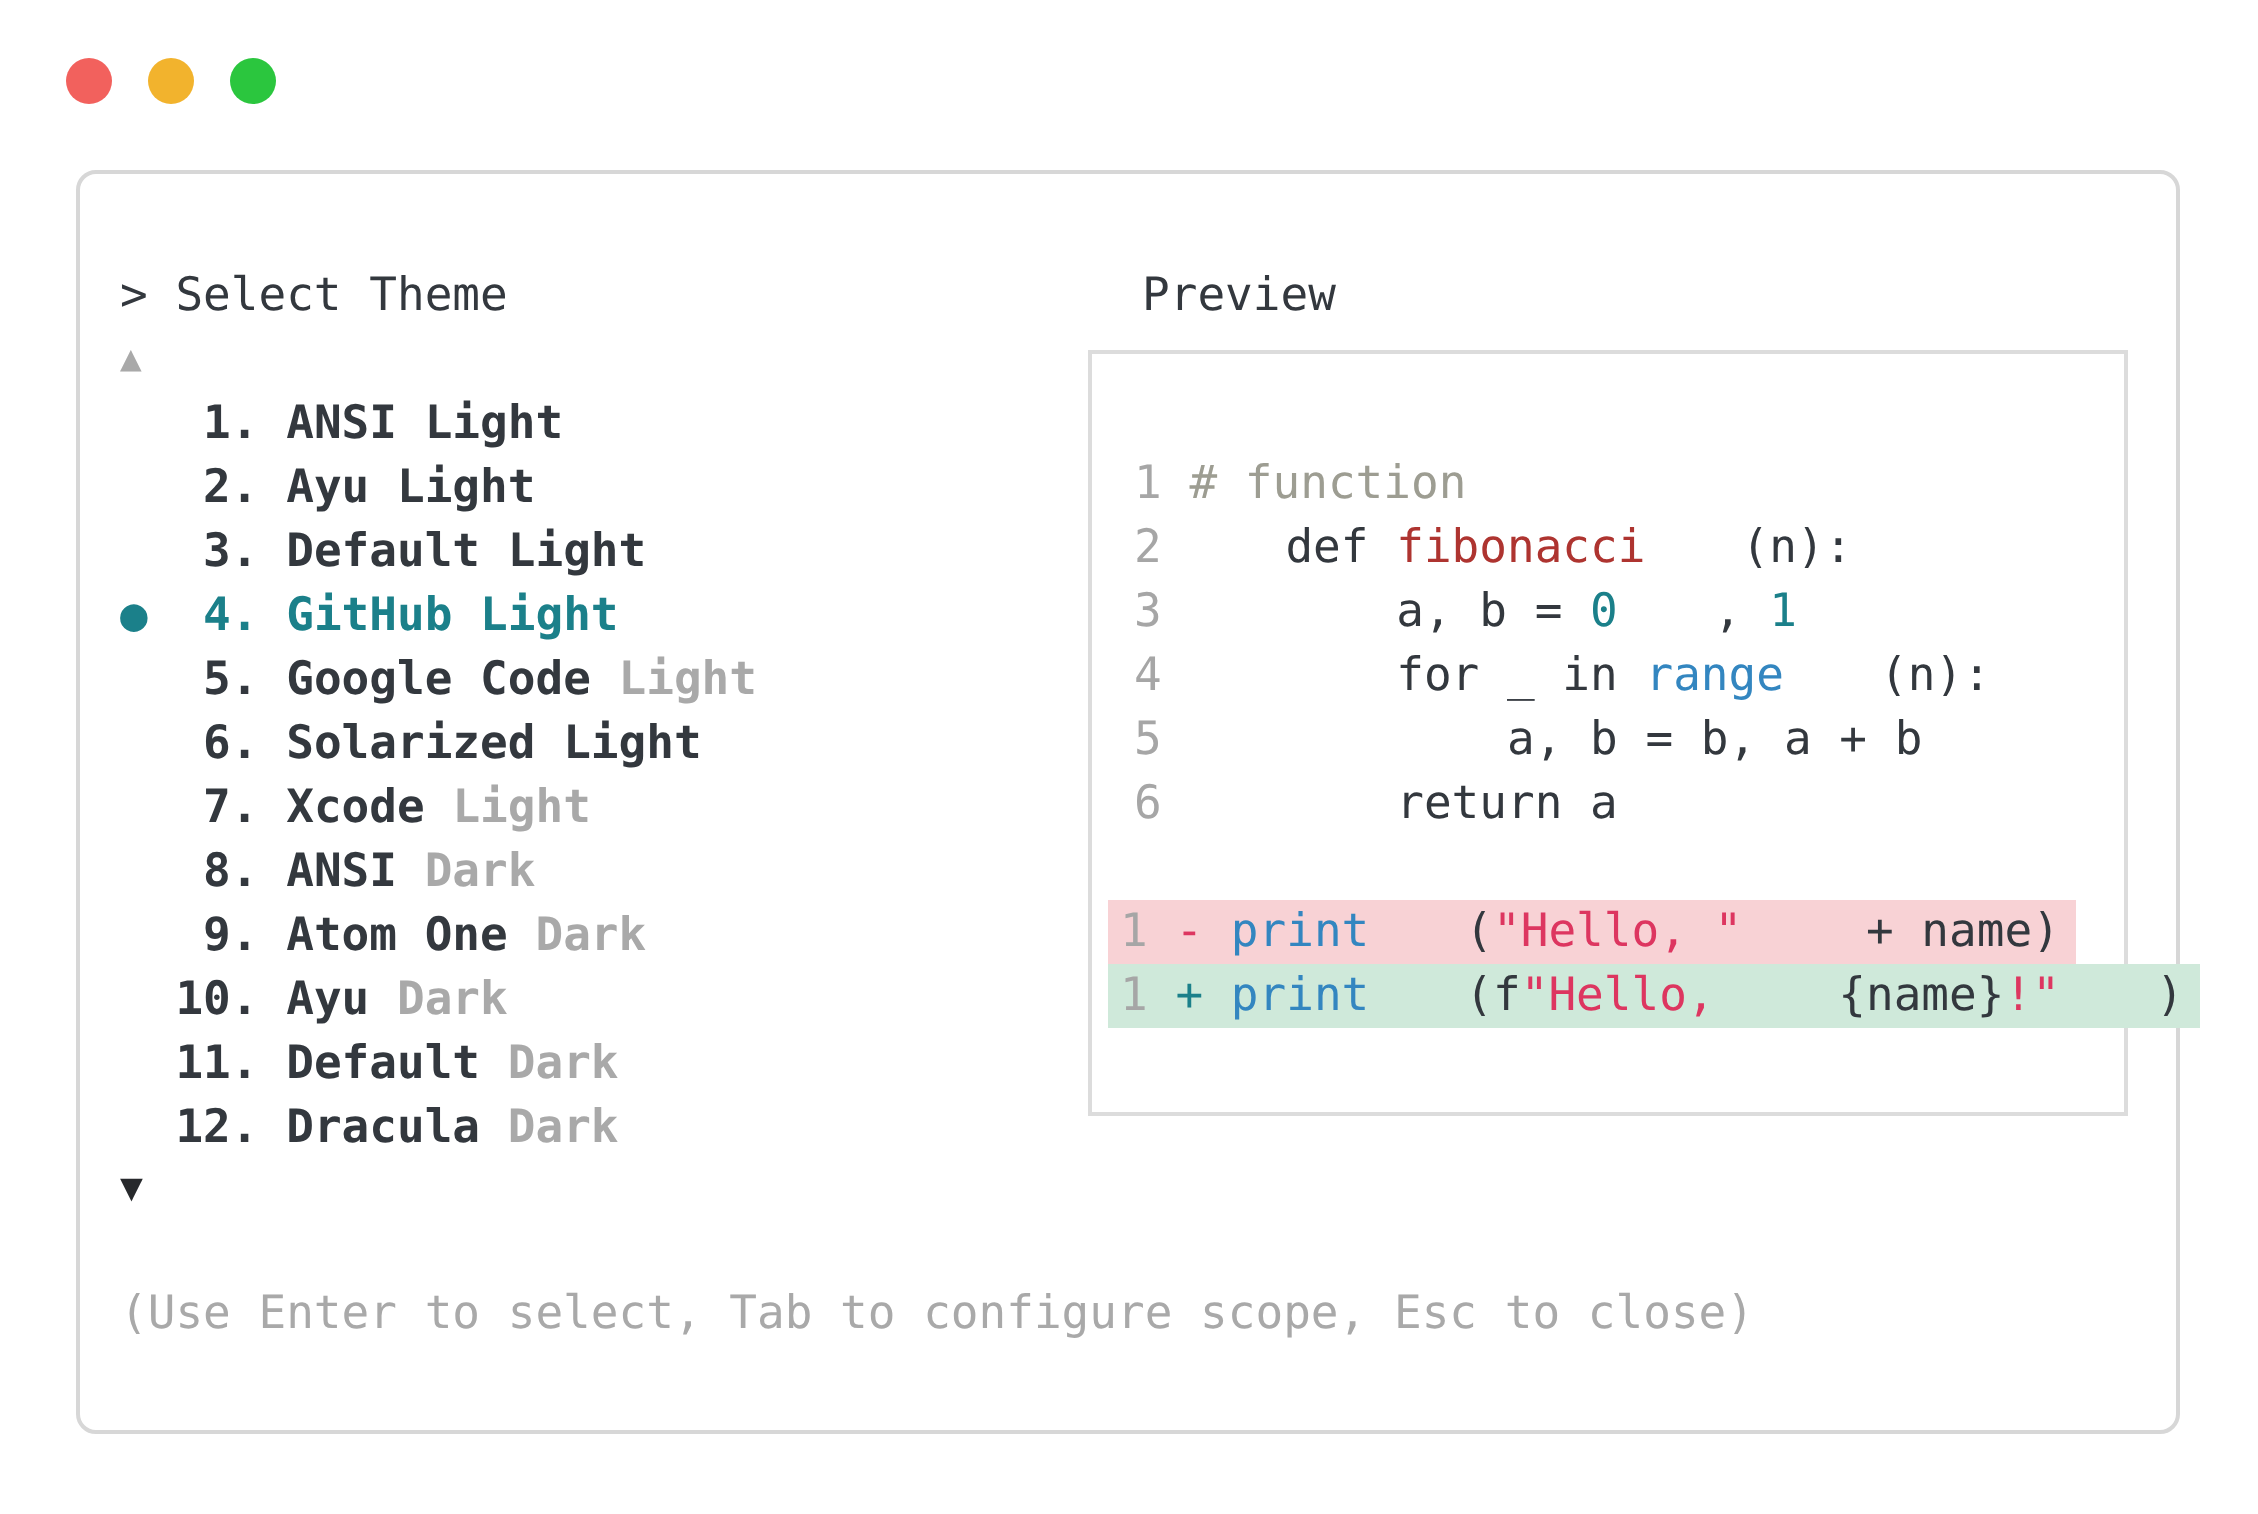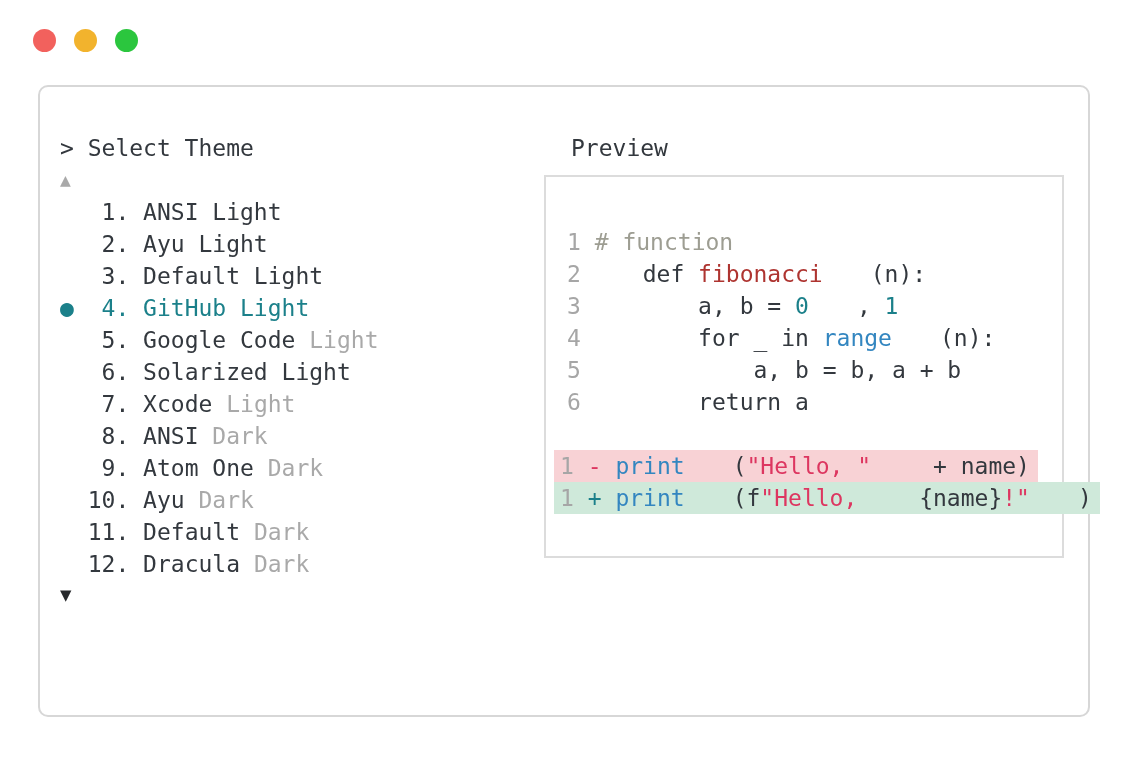--- a/index.html
+++ b/index.html
@@ -40,21 +40,21 @@
 
   .scroll-up {
     position: absolute; left: 20px; top: 77px;
     color: var(--gray, #9b9b9b); font-size: 18px; line-height: 32px;
   }
   .scroll-down {
     position: absolute; left: 20px; top: 491px;
     color: var(--arrow_dark, #27292c); font-size: 19px; line-height: 32px;
   }
 
-  .theme-list { position: absolute; left: 20px; top: 109px; }
+  .theme-list { position: absolute; left: 20px; top: 109px; font-weight: bold; }
   .trow { height: 32px; cursor: default; }
   .c-dark { color: var(--dark, #33383e); }
   .c-gray { color: var(--gray, #a9a9a9); }
   .c-teal { color: var(--teal, #1b808a); }
 
   .hint { position: absolute; left: 20px; top: 554px; color: var(--gray, #a9a9a9); }
 
   .preview-box {
     position: absolute; left: 504px; top: 88px;
     width: 520px; height: 383px;
@@ -96,20 +96,21 @@
   <div class="panel">
 
     <div class="title mono">&gt; Select Theme</div>
 
     <div class="scroll-up mono">▲</div>
 
     <div class="theme-list mono"><div class="trow"><span class="c-dark">   1. </span><span class="c-dark">ANSI Light</span></div><div class="trow"><span class="c-dark">   2. </span><span class="c-dark">Ayu Light</span></div><div class="trow"><span class="c-dark">   3. </span><span class="c-dark">Default Light</span></div><div class="trow"><span class="c-teal">●  4. </span><span class="c-teal">GitHub Light</span></div><div class="trow"><span class="c-dark">   5. </span><span class="c-dark">Google Code</span><span class="c-gray"> Light</span></div><div class="trow"><span class="c-dark">   6. </span><span class="c-dark">Solarized Light</span></div><div class="trow"><span class="c-dark">   7. </span><span class="c-dark">Xcode</span><span class="c-gray"> Light</span></div><div class="trow"><span class="c-dark">   8. </span><span class="c-dark">ANSI</span><span class="c-gray"> Dark</span></div><div class="trow"><span class="c-dark">   9. </span><span class="c-dark">Atom One</span><span class="c-gray"> Dark</span></div><div class="trow"><span class="c-dark">  10. </span><span class="c-dark">Ayu</span><span class="c-gray"> Dark</span></div><div class="trow"><span class="c-dark">  11. </span><span class="c-dark">Default</span><span class="c-gray"> Dark</span></div><div class="trow"><span class="c-dark">  12. </span><span class="c-dark">Dracula</span><span class="c-gray"> Dark</span></div></div>
 
     <div class="scroll-down mono">▼</div>
 
+    <div class="hint mono">(Use Enter to select, Tab to configure scope, Esc to close)</div>
 
     <div class="preview-label mono">Preview</div>
 
     <div class="preview-box">
       <div class="code-block mono"><div class="cline"><span class="ln">1 </span><span class="tk-cm"># function</span></div><div class="cline"><span class="ln">2 </span><span class="tk-fg">def </span><span class="tk-fn">fibonacci</span><span class="tk-fg">(n):</span></div><div class="cline"><span class="ln">3 </span><span class="tk-fg">    a, b = </span><span class="tk-num">0</span><span class="tk-fg">, </span><span class="tk-num">1</span></div><div class="cline"><span class="ln">4 </span><span class="tk-fg">    for _ in </span><span class="tk-bl">range</span><span class="tk-fg">(n):</span></div><div class="cline"><span class="ln">5 </span><span class="tk-fg">        a, b = b, a + b</span></div><div class="cline"><span class="ln">6 </span><span class="tk-fg">    return a</span></div><div class="cline"> </div><div class="cline"><span class="diffbg removed"><span class="ln">1 </span><span class="tk-st">- </span><span class="tk-bl">print</span><span class="tk-fg">(</span><span class="tk-st">"Hello, "</span><span class="tk-fg"> + name)</span></span></div><div class="cline"><span class="diffbg added"><span class="ln">1 </span><span class="tk-tl">+ </span><span class="tk-bl">print</span><span class="tk-fg">(f</span><span class="tk-st">"Hello, </span><span class="tk-fg">{name}</span><span class="tk-st">!"</span><span class="tk-fg">)</span></span></div></div>
     </div>
 
   </div>
 </div>
 

